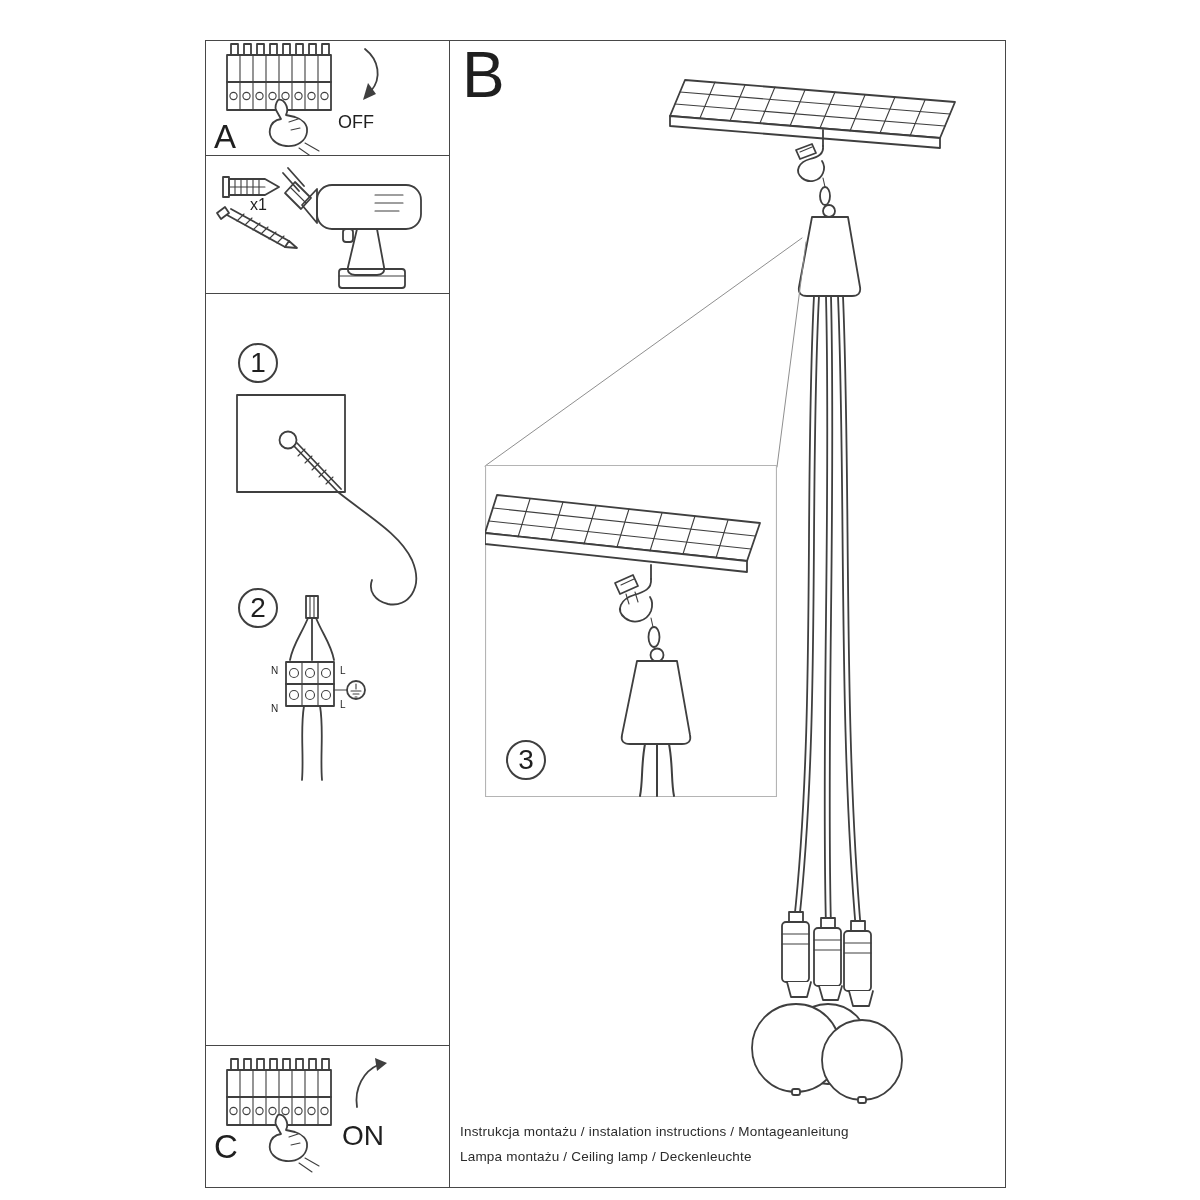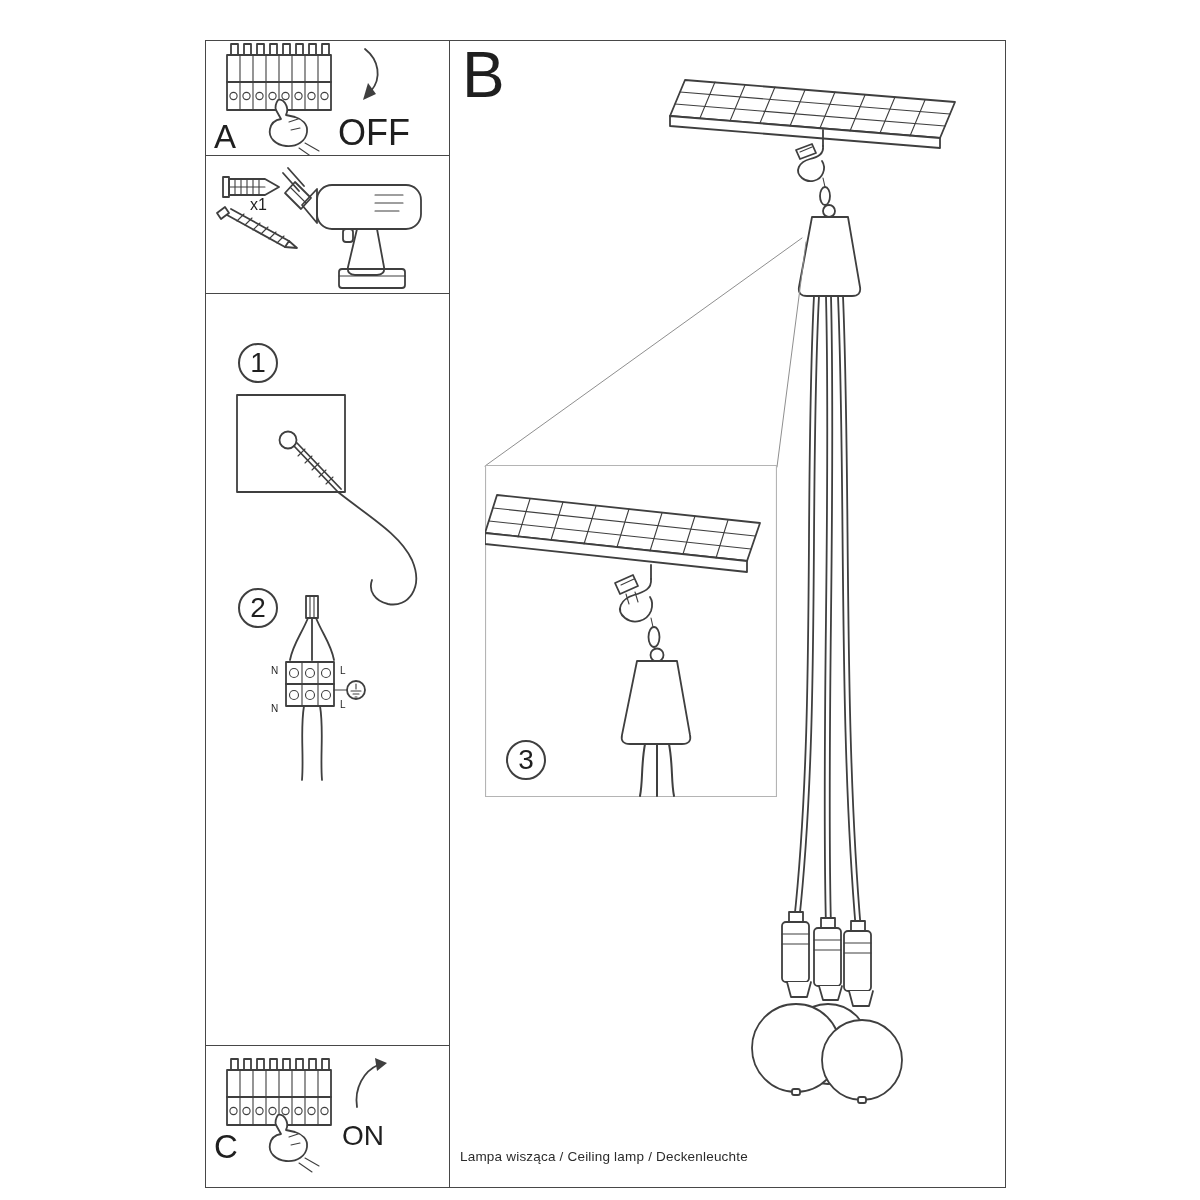--- a/index.html
+++ b/index.html
@@ -57,21 +57,21 @@
       <path class="fw" d="M73,60 c-2,3 -3,7 -2,10 l5,9 c-6,1 -10,5 -11,10 c-2,9 6,16 16,17 c11,1 20,-5 21,-14 c1,-8 -5,-13 -12,-15 l-9,-2 c2,-4 1,-9 -1,-12 c-2,-3 -5,-4 -7,-3 z"></path>
       <path class="thin" d="M84,82 l9,-3 m-7,11 l9,-2"></path>
       <path class="thin" d="M100,103 l14,8 m-20,-3 l13,9"></path>
     </g>
     <g>
       <path d="M160,9 c14,11 17,29 6,42"></path>
       <polygon class="fd" points="158,60 171,54 163,43"></polygon>
     </g>
   </svg>
   <div class="abs lbl" style="left:214px;top:118px;font-size:33px;">A</div>
-  <div class="abs lbl" style="left:338px;top:112px;font-size:36px;">OFF</div>
+  <div class="abs lbl" style="left:338px;top:112px;font-size:18px;">OFF</div>
 
   <svg class="abs" style="left:205px;top:155px;" width="245" height="138">
     <g>
       <rect x="18" y="22" width="6" height="20"></rect>
       <polygon points="24,24 60,24 74,32 60,40 24,40"></polygon>
       <path class="thin" d="M30,24 V40 M36,24 V40 M42,24 V40 M48,24 V40 M54,24 V40 M24,32 H60"></path>
     </g>
     <g>
       <polygon points="12,58 20,52 24,58 16,64"></polygon>
       <path d="M22,60 L80,92 M26,54 L84,86"></path>
@@ -250,15 +250,16 @@
       <path class="thin" d="M100,113 l14,8 m-20,-3 l13,9"></path>
     </g>
     <g>
       <path d="M152,62 c-3,-19 7,-36 21,-42"></path>
       <polygon class="fd" points="182,18 170,13 172,26"></polygon>
     </g>
   </svg>
   <div class="abs lbl" style="left:214px;top:1128px;font-size:33px;">C</div>
   <div class="abs lbl" style="left:342px;top:1120px;font-size:28px;">ON</div>
 
-  <div class="abs footer-line" style="left:460px;top:1149px;">Lampa wisząca / Ceiling lamp / Deckenleuchte</div>
+  <div class="abs footer-line" style="left:460px;top:1124px;">Instrukcja montażu / instalation instructions / Montageanleitung</div>
+  <div class="abs footer-line" style="left:460px;top:1149px;">Lampa montażu / Ceiling lamp / Deckenleuchte</div>
 
 </div>
 
 </body></html>

